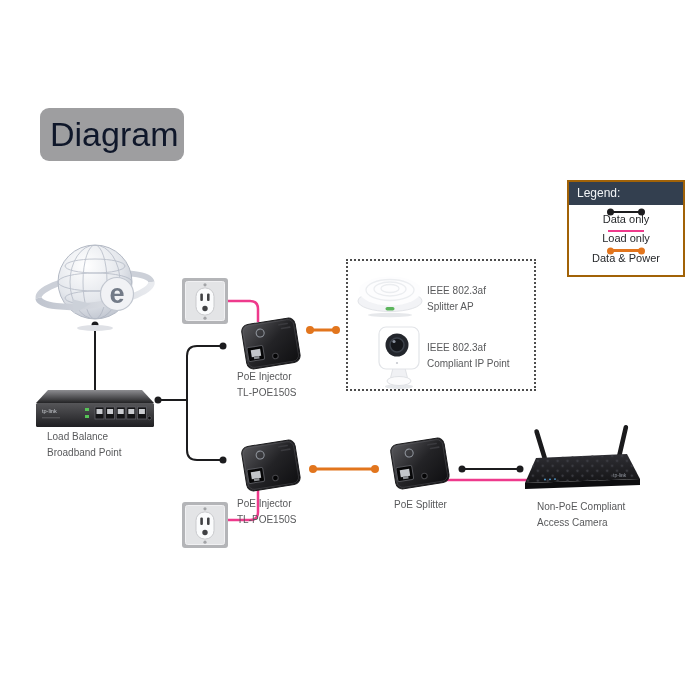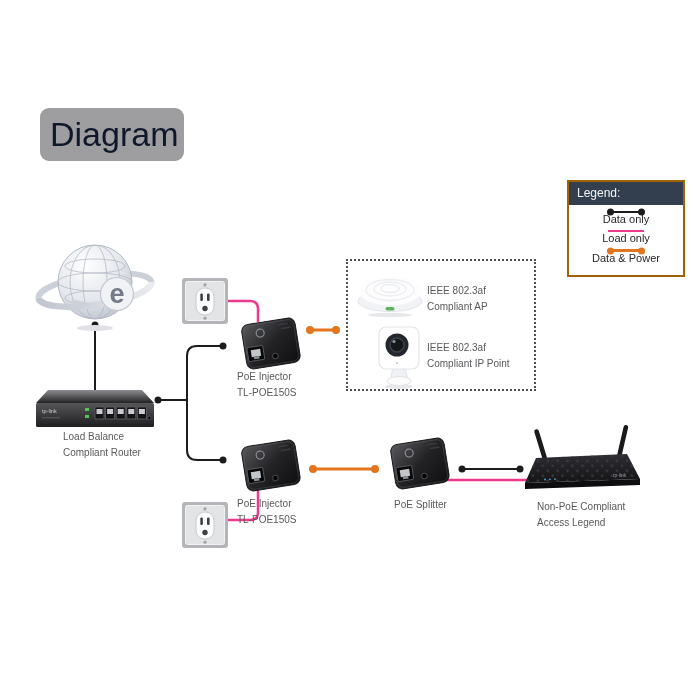--- a/index.html
+++ b/index.html
@@ -270,45 +270,45 @@
   <rect x="93" y="2" width="4.6" height="36" rx="2.3" fill="#1a1a1c" transform="rotate(13 95 38)"></rect>
   <polygon points="13,36 104,32 117,57 2,61" fill="url(#g-apbody)"></polygon>
   <polygon points="13,36 104,32 117,57 2,61" fill="url(#p-dots)" opacity="0.9"></polygon>
   <polygon points="2,61 117,57 117,63 2,67" fill="#0d0d0f"></polygon>
   <text x="90" y="55" font-size="5" fill="#8e939b">tp-link</text>
   <circle cx="22" cy="57.5" r="0.9" fill="#58a7e0"></circle>
   <circle cx="27" cy="57.3" r="0.9" fill="#58a7e0"></circle>
   <circle cx="32" cy="57.1" r="0.9" fill="#58a7e0"></circle>
 </svg>
 
-<div class="label" style="left:63px;top:429px">
+<div class="label" style="left:47px;top:429px">
   <div>Load Balance</div>
-  <div>Compliant Router</div>
+  <div>Broadband Point</div>
 </div>
 
 <div class="label" style="left:237px;top:369px">
   <div>PoE Injector</div>
   <div>TL-POE150S</div>
 </div>
 
 <div class="label" style="left:237px;top:496px">
   <div>PoE Injector</div>
   <div>TL-POE150S</div>
 </div>
 
 <div class="label" style="left:427px;top:283px">
   <div>IEEE 802.3af</div>
-  <div>Compliant AP</div>
+  <div>Splitter AP</div>
 </div>
 
 <div class="label" style="left:427px;top:340px">
   <div>IEEE 802.3af</div>
   <div>Compliant IP Point</div>
 </div>
 
 <div class="label" style="left:394px;top:497px">
   <div>PoE Splitter</div>
 </div>
 
 <div class="label" style="left:537px;top:499px">
   <div>Non-PoE Compliant</div>
-  <div>Access Legend</div>
+  <div>Access Camera</div>
 </div>
 
 </body></html>

